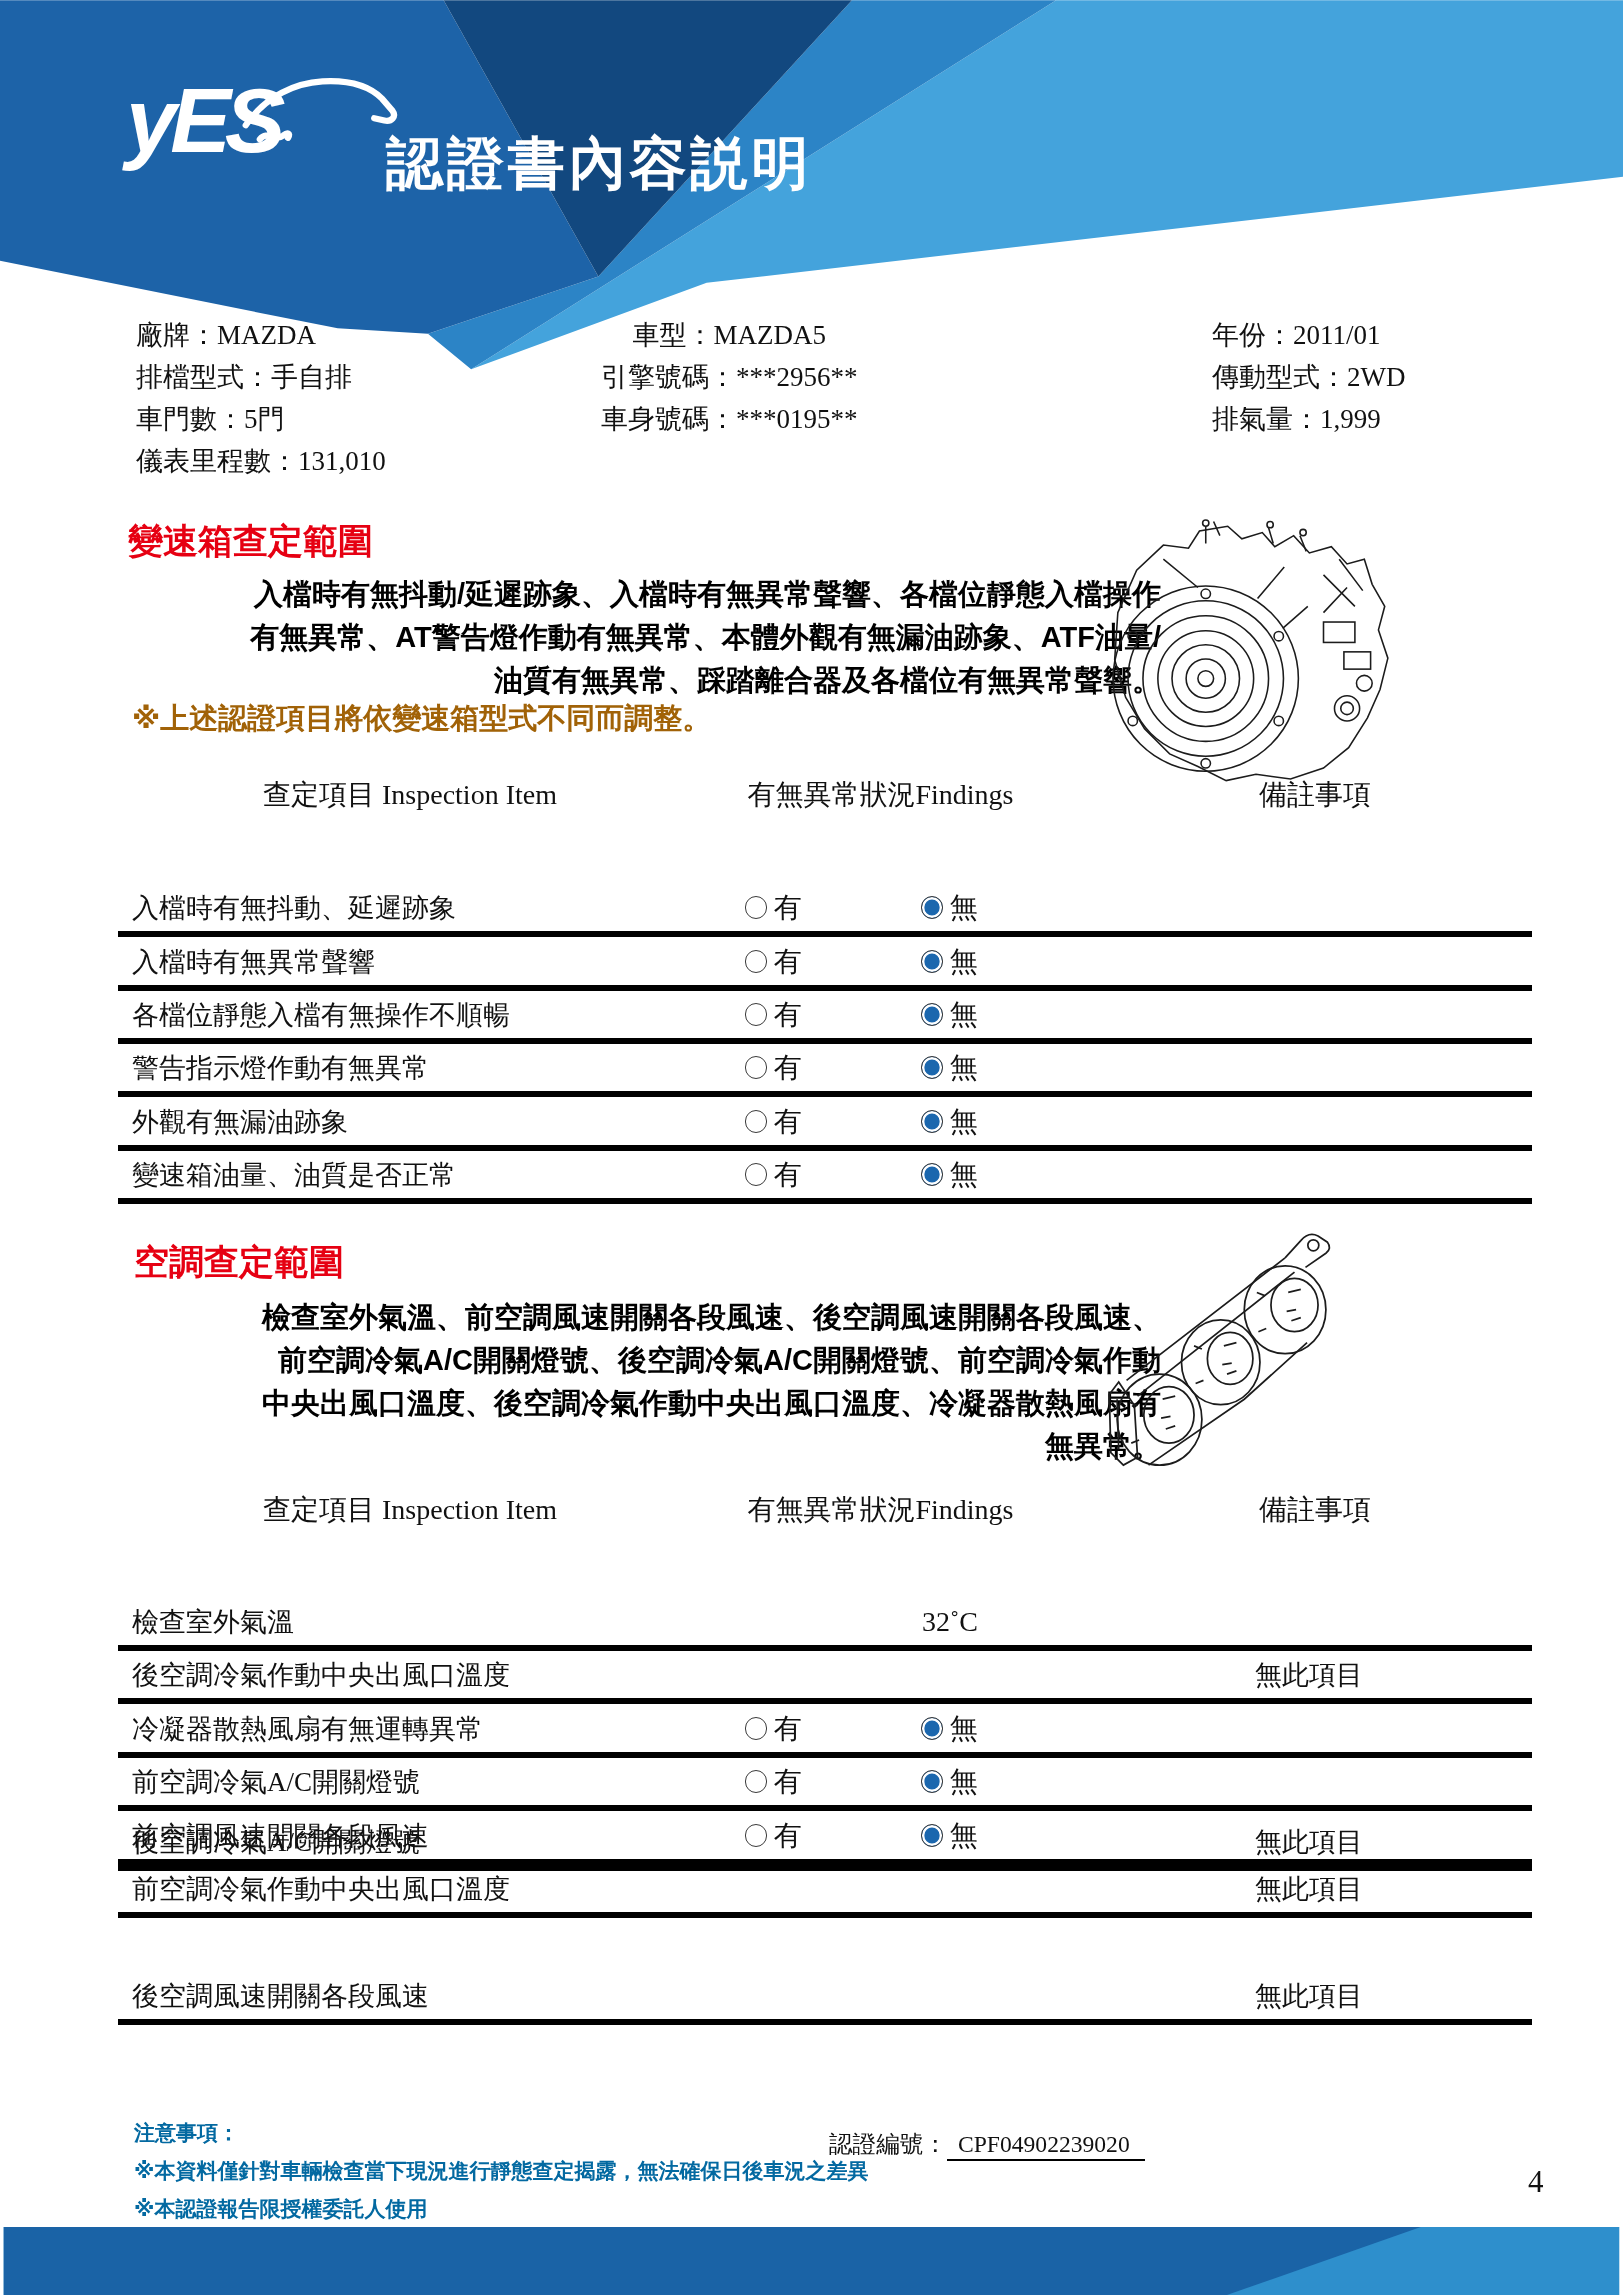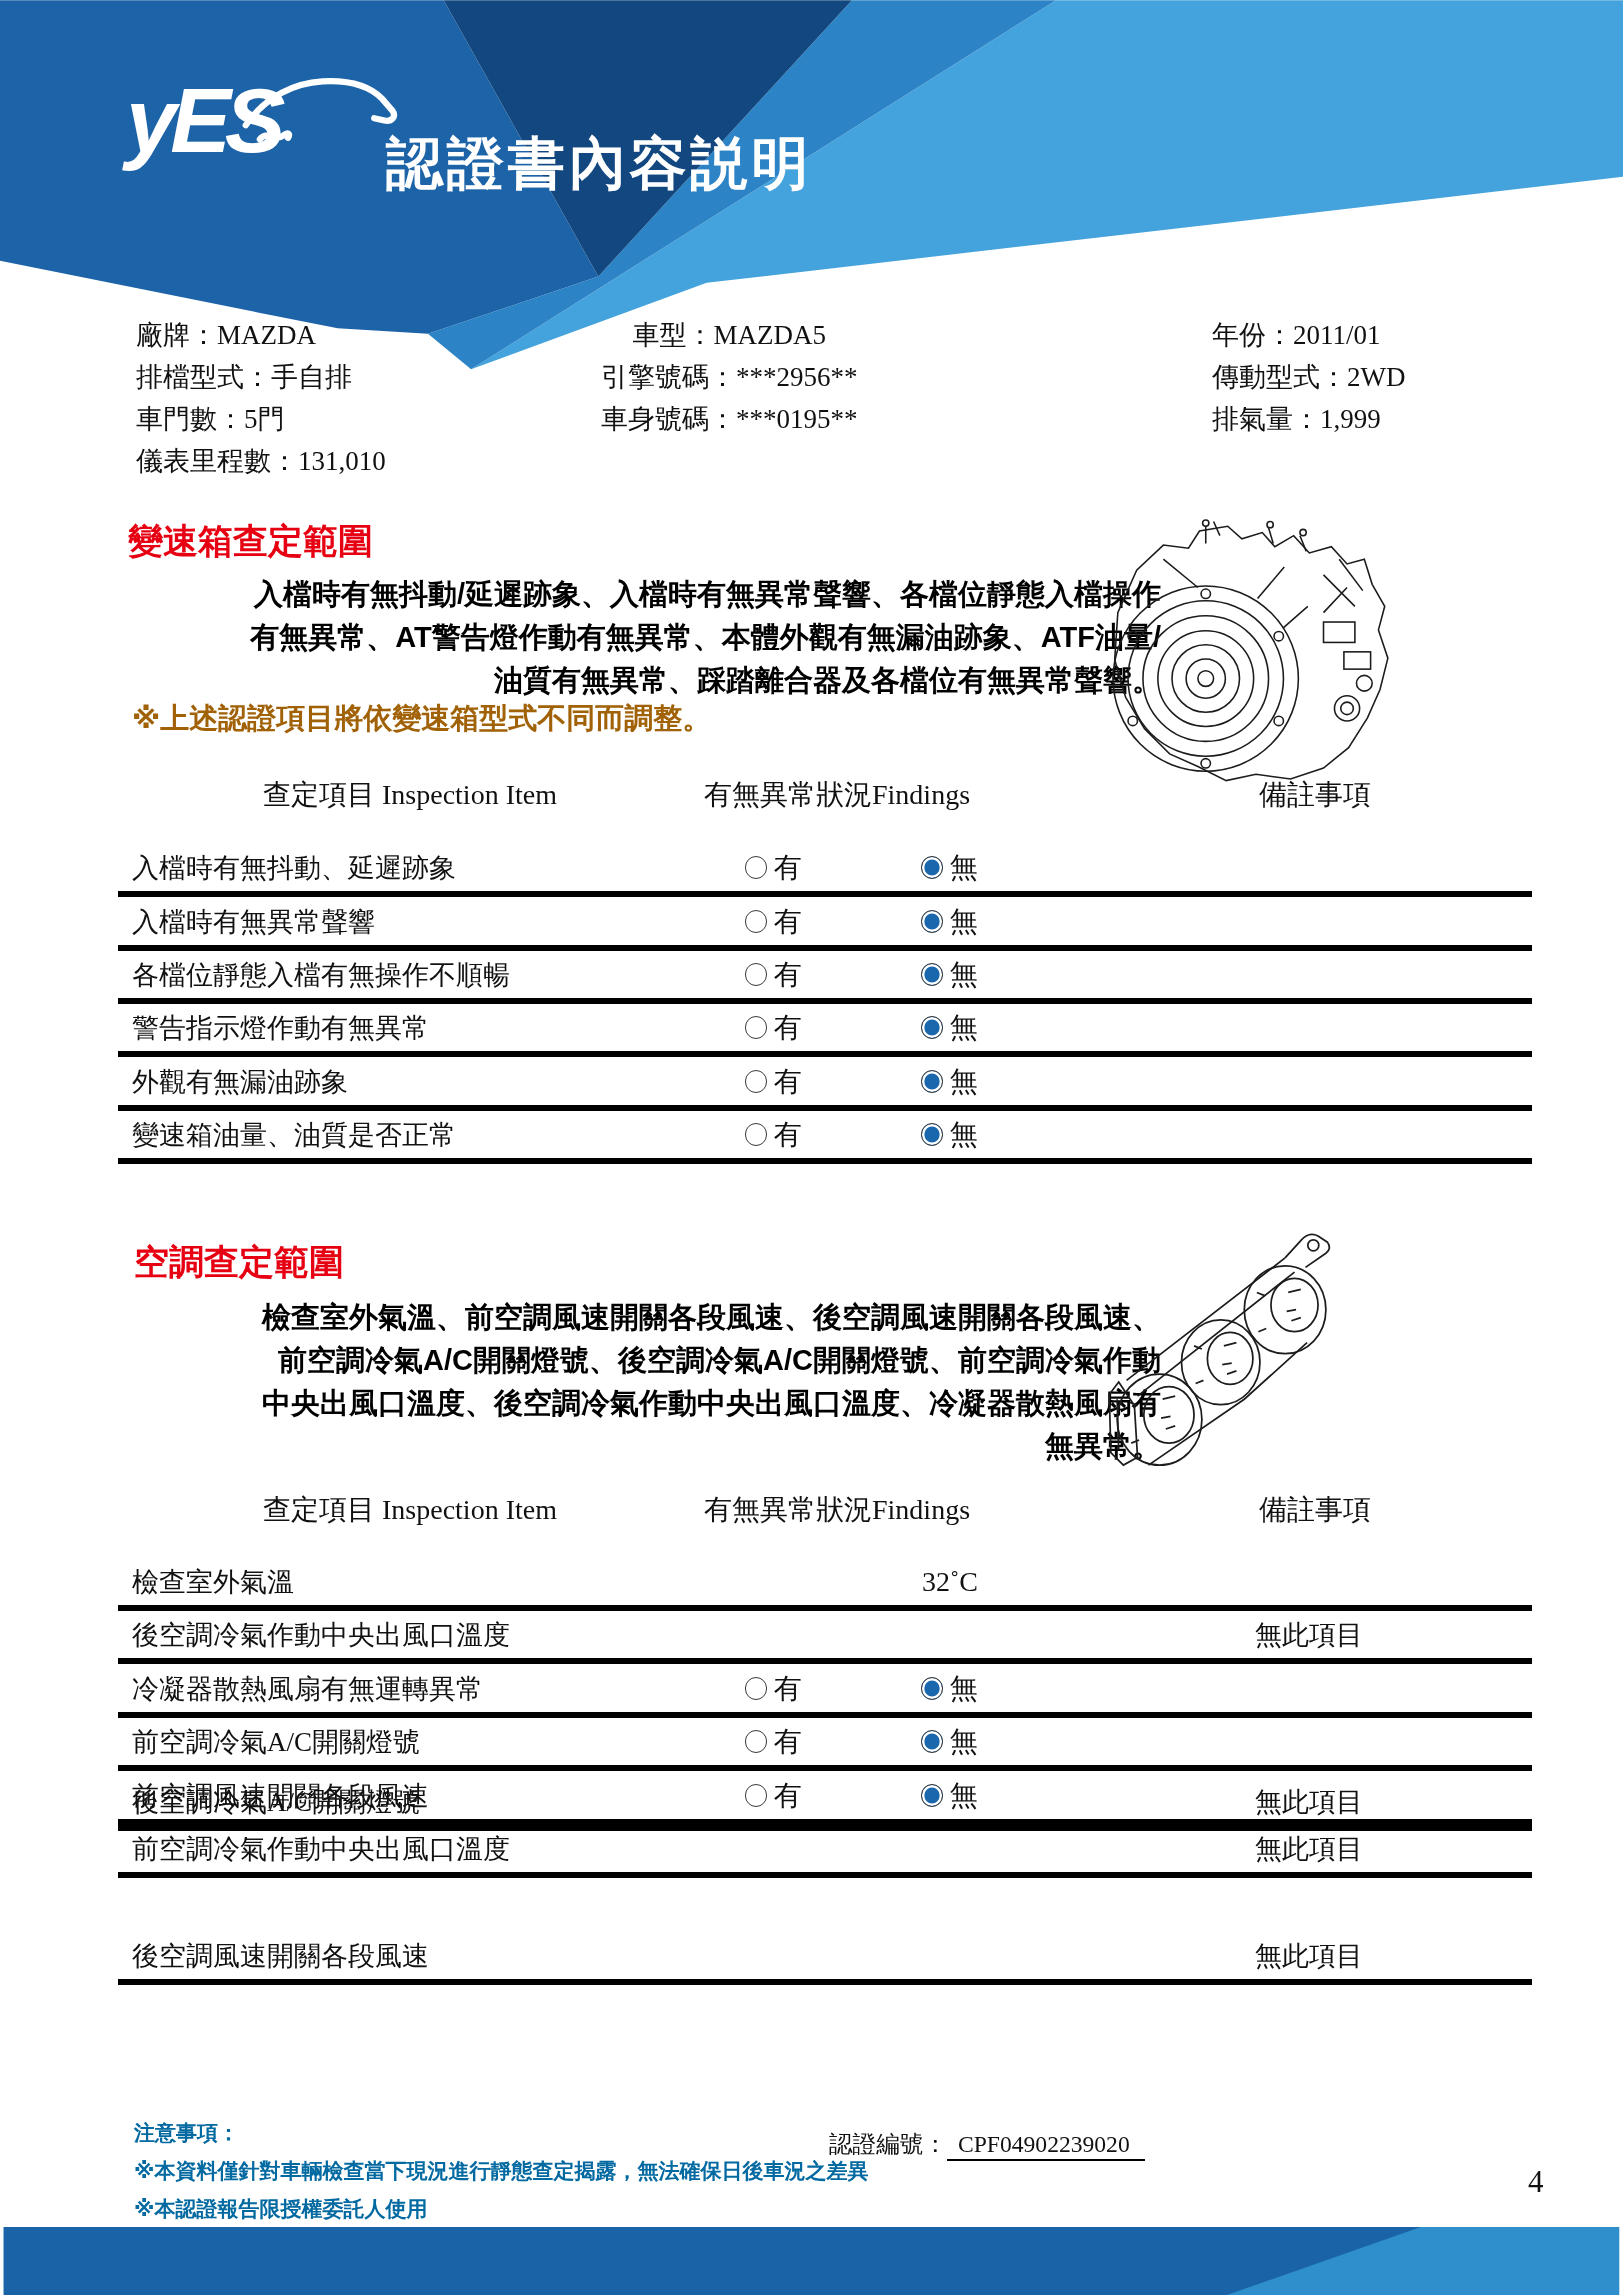--- a/index.html
+++ b/index.html
@@ -24,23 +24,23 @@
   .section-title{position:absolute;color:#e60012;
                  font:bold 35px "Liberation Sans","DejaVu Sans",sans-serif;white-space:nowrap;}
   .para{position:absolute;left:132px;width:1029px;color:#000;white-space:pre-line;
         font:bold 29px "Liberation Sans","DejaVu Sans",sans-serif;line-height:43px;text-align:right;}
   .para-note{position:absolute;left:132px;color:#a16207;white-space:nowrap;
         font:bold 29px "Liberation Sans","DejaVu Sans",sans-serif;}
 
   
   .thead{position:absolute;font-size:28px;line-height:38px;}
   .th-item{left:135px;width:550px;text-align:center;}
-  .th-find{left:704px;width:353px;text-align:left;}
+  .th-find{left:704px;width:353px;text-align:center;}
   .th-remark{left:1197px;width:236px;text-align:center;}
-  .trow{position:absolute;left:118px;width:1414px;height:47px;border-bottom:6.3px solid #000;}
+  .trow{position:absolute;left:118px;width:1414px;height:47px;border-bottom:6.3px solid #000;margin-top:40px;}
   .cell-item{position:absolute;left:14px;top:50%;transform:translateY(-50%);
              font-size:27px;white-space:nowrap;}
   .rg{position:absolute;top:0;height:100%;display:flex;align-items:center;gap:6.3px;}
   .rg-yes{left:627px;} .rg-no{left:803px;}
   .rb{width:20.4px;height:20.4px;border:1.6px solid #3a3a3a;border-radius:50%;background:#fff;box-sizing:content-box;}
   .rb.filled{background:#1b67ae;box-shadow:inset 0 0 0 2.4px #fff;}
   .rl{font-size:28px;}
   .cell-find{position:absolute;left:738px;width:188px;text-align:center;top:50%;
              transform:translateY(-50%);font-size:28px;}
   .cell-remark{position:absolute;left:1137px;top:50%;transform:translateY(-50%);

